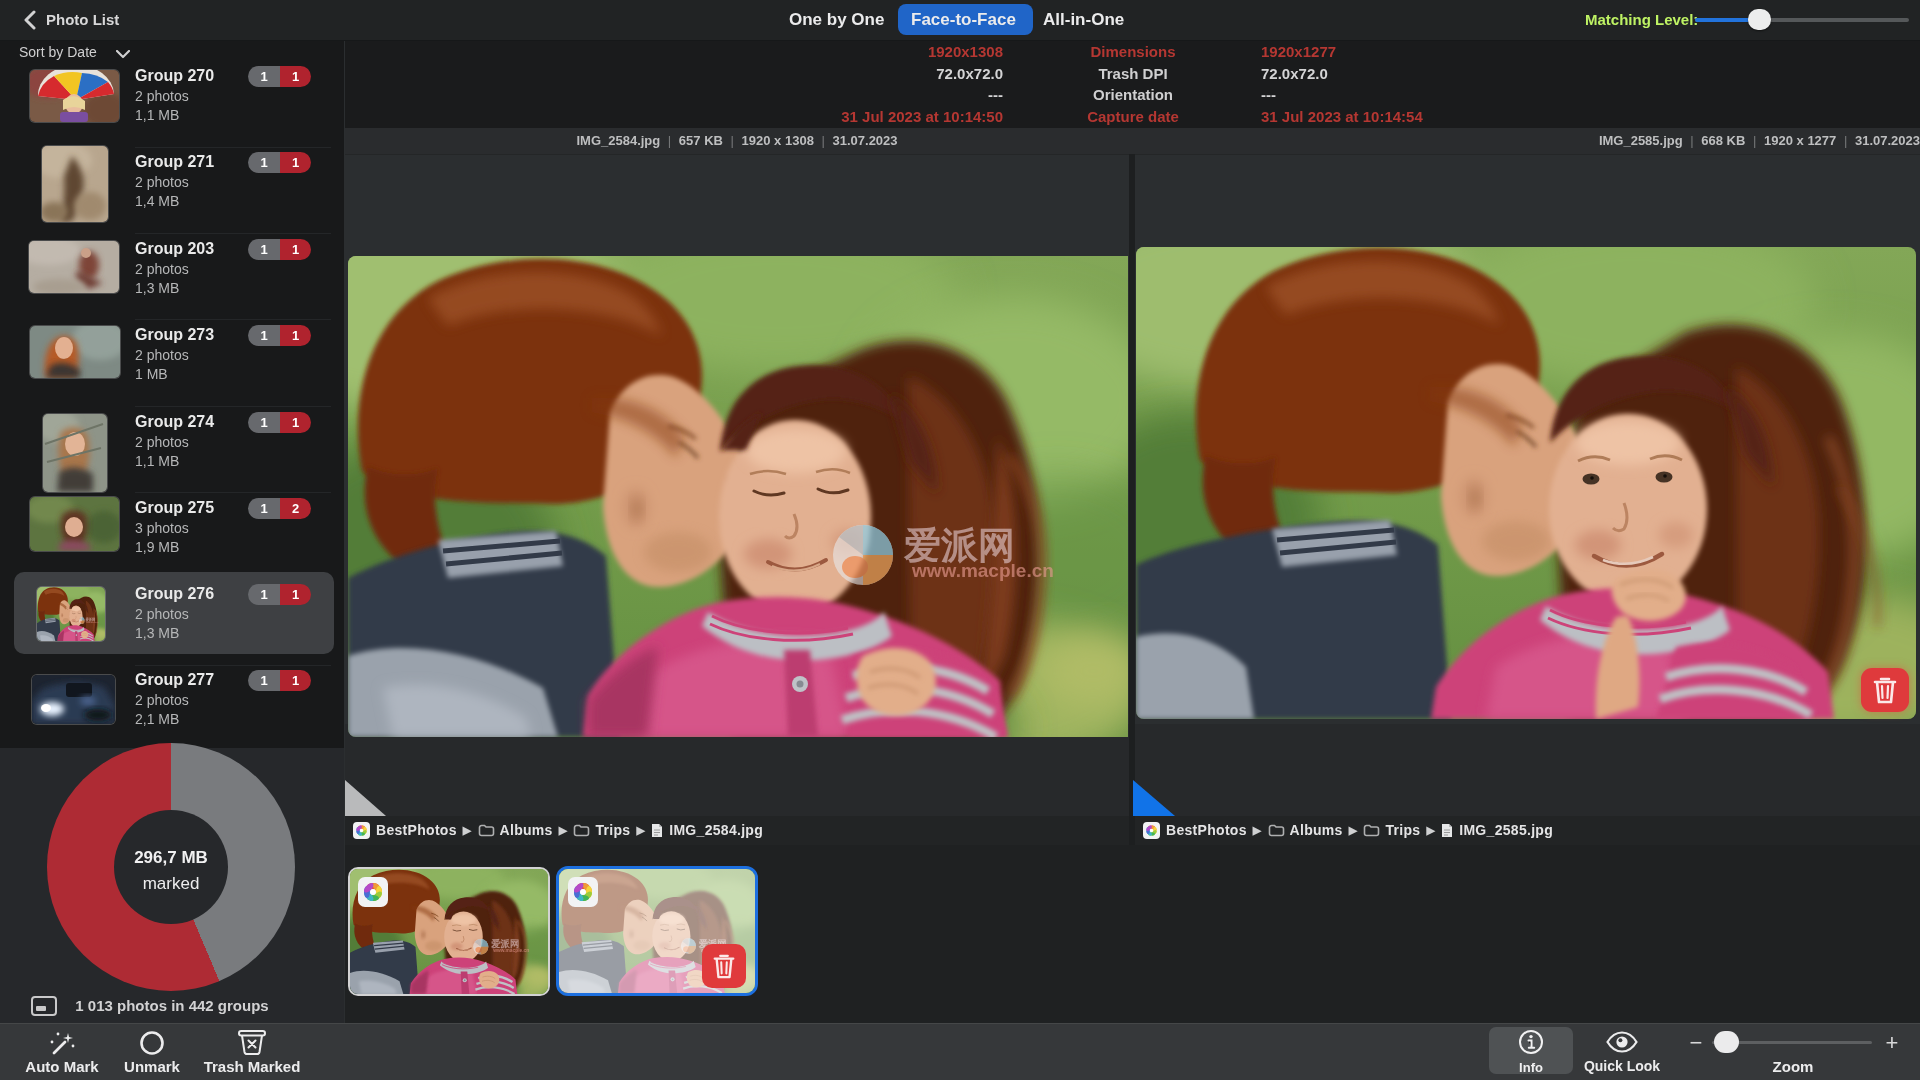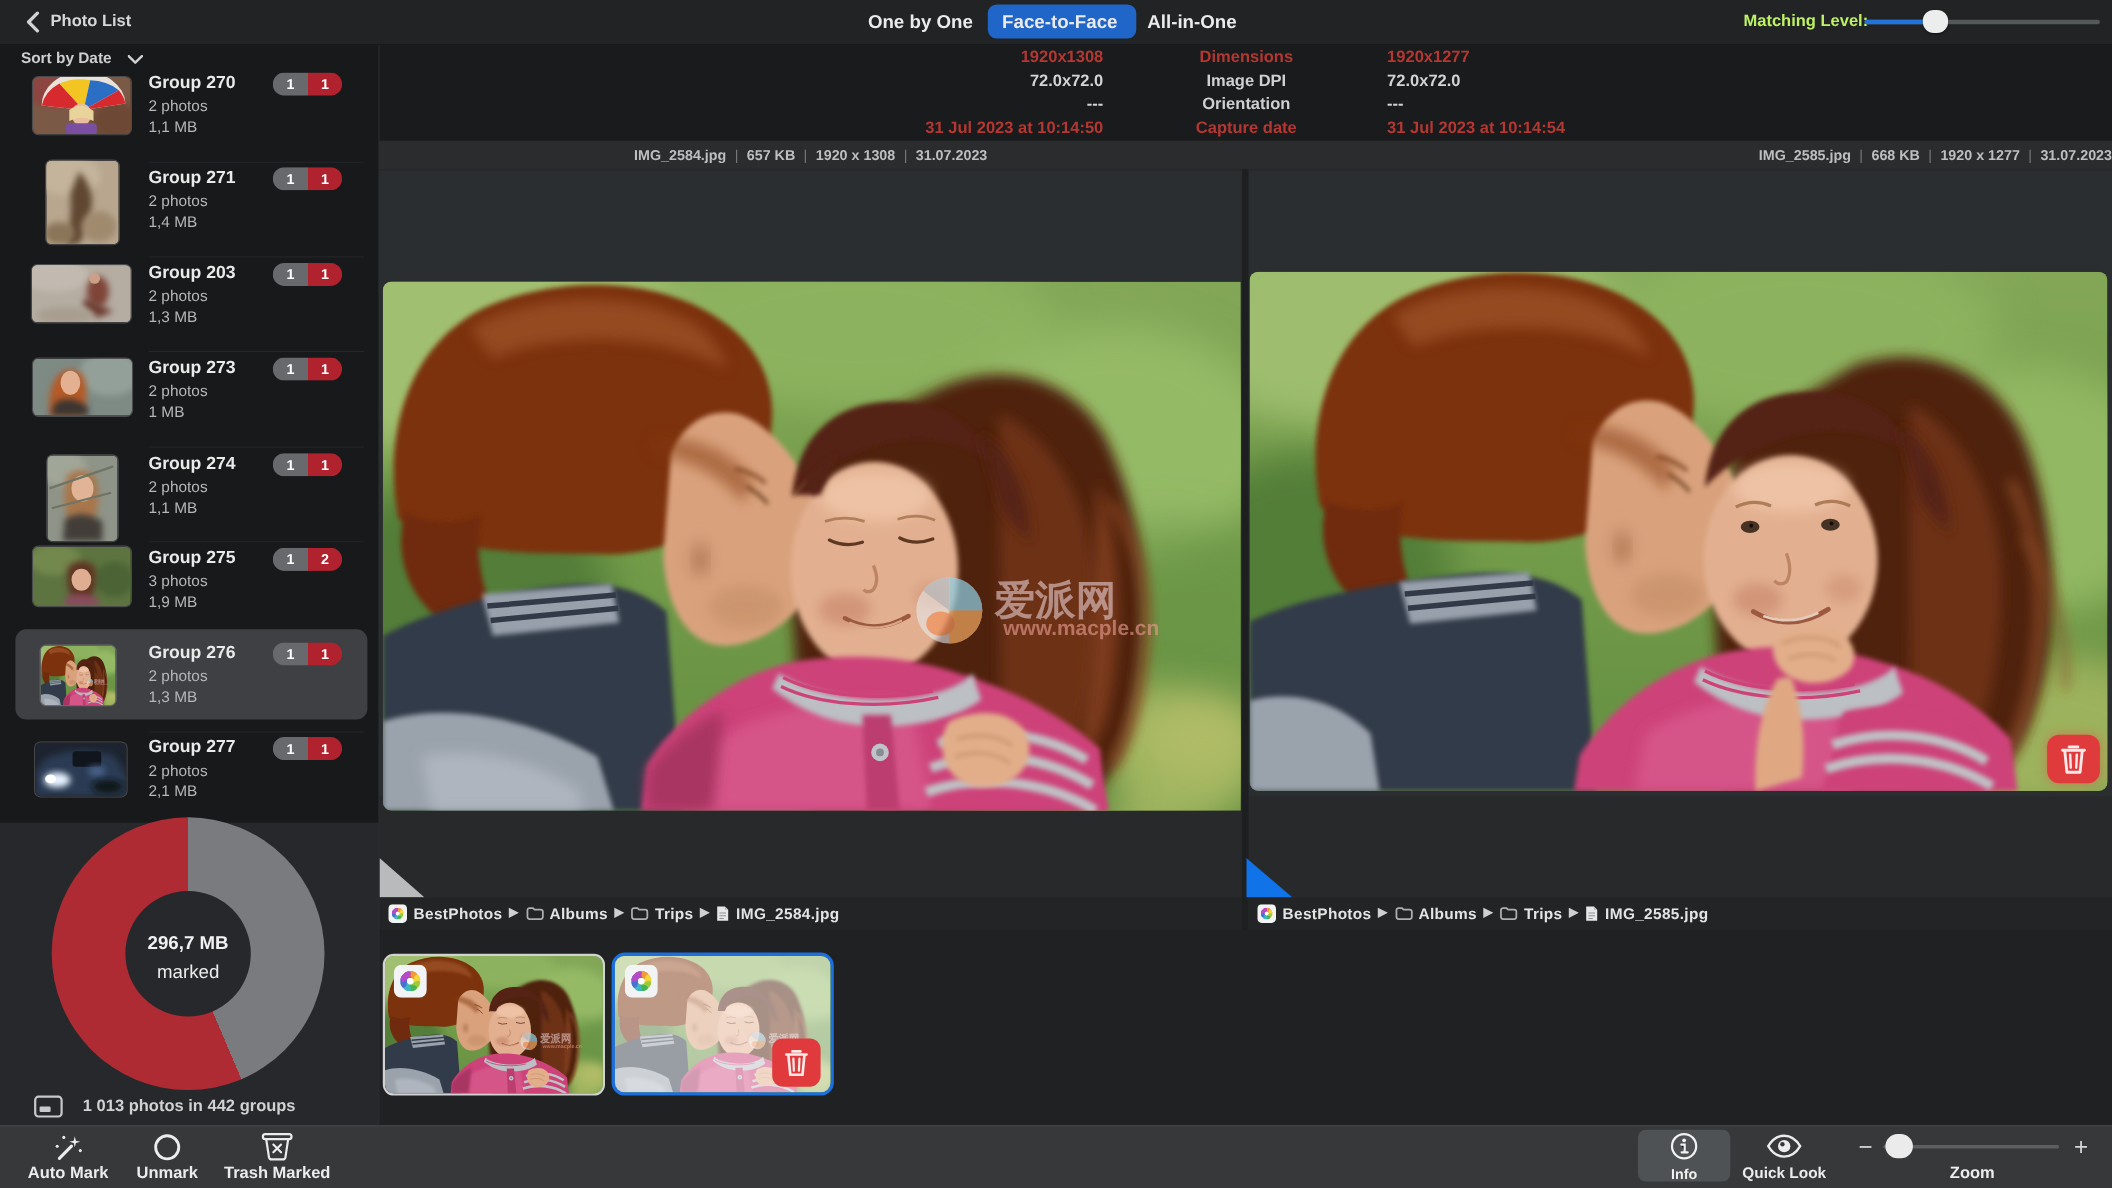--- a/index.html
+++ b/index.html
@@ -61,21 +61,21 @@
   <div id="tabpill"></div>
   <div class="tab" style="left:789px;">One by One</div>
   <div class="tab" style="left:911px;text-align:right;">Face-to-Face</div>
   <div class="tab" style="left:1043px;">All-in-One</div>
   <div class="tab" style="left:1585px;color:#bef264;font-size:15px;">Matching Level:</div>
   <div class="abs" style="left:1695px;top:18px;width:214px;height:4px;border-radius:2px;background:#55585a;"></div>
   <div class="abs" style="left:1695px;top:18px;width:65px;height:4px;border-radius:2px;background:#2273dc;"></div>
   <div class="abs" style="left:1748px;top:9px;width:23px;height:21px;border-radius:10px;background:#eceded;box-shadow:0 1px 2px rgba(0,0,0,.5);"></div>
 
   <div id="sidebar" class="abs"></div>
-  <div class="abs" style="left:19px;top:44px;color:#cfcfd0;font-size:14px;font-weight:700;">Sort by Date</div>
+  <div class="abs" style="left:19px;top:44px;color:#cfcfd0;font-size:14px;font-weight:400;">Sort by Date</div>
   <svg class="abs" style="left:116px;top:50px" width="14" height="9" viewBox="0 0 14 9">
    <path d="M1 1 L7 7 L13 1" fill="none" stroke="#cfcfd0" stroke-width="2.2" stroke-linecap="round" stroke-linejoin="round"></path>
   </svg>
 
   <div class="abs" style="left:14px;top:572px;width:320px;height:82px;background:#3e4043;border-radius:10px;"></div>
   <div class="rowsep" style="top:147px"></div>
     <div class="rowsep" style="top:233px"></div>
   <div class="rowsep" style="top:319px"></div>
     <div class="rowsep" style="top:406px"></div>
   <div class="rowsep" style="top:492px"></div>
@@ -231,21 +231,21 @@
     <rect x="6" y="12" width="10" height="5" rx="1" fill="#c9c9ca"></rect>
   </svg>
   <div class="abs" style="left:0px;top:997px;width:344px;text-align:center;color:#d2d2d3;font-size:15px;font-weight:700;">1 013 photos in 442 groups</div>
 
   <div id="infopanel" class="abs"></div>
   <div class="inforow red" style="right:917px;top:43px;">1920x1308</div>
   <div class="inforow wht" style="right:917px;top:65px;">72.0x72.0</div>
   <div class="inforow wht" style="right:917px;top:86px;">---</div>
   <div class="inforow red" style="right:917px;top:108px;">31 Jul 2023 at 10:14:50</div>
   <div class="inforow red" style="left:1038px;top:43px;width:190px;text-align:center;">Dimensions</div>
-  <div class="inforow lbl" style="left:1038px;top:65px;width:190px;text-align:center;">Image DPI</div>
+  <div class="inforow lbl" style="left:1038px;top:65px;width:190px;text-align:center;">Trash DPI</div>
   <div class="inforow lbl" style="left:1038px;top:86px;width:190px;text-align:center;">Orientation</div>
   <div class="inforow red" style="left:1038px;top:108px;width:190px;text-align:center;">Capture date</div>
   <div class="inforow red" style="left:1261px;top:43px;">1920x1277</div>
   <div class="inforow wht" style="left:1261px;top:65px;">72.0x72.0</div>
   <div class="inforow wht" style="left:1261px;top:86px;">---</div>
   <div class="inforow red" style="left:1261px;top:108px;">31 Jul 2023 at 10:14:54</div>
 
   <div id="filebar" class="abs"></div>
   <div class="fileinfo" style="left:345px;width:784px;">IMG_2584.jpg <span>|</span> 657 KB <span>|</span> 1920 x 1308 <span>|</span> 31.07.2023</div>
   <div class="fileinfo" style="left:1135px;width:785px;text-align:right;">IMG_2585.jpg <span>|</span> 668 KB <span>|</span> 1920 x 1277 <span>|</span> 31.07.2023</div>

